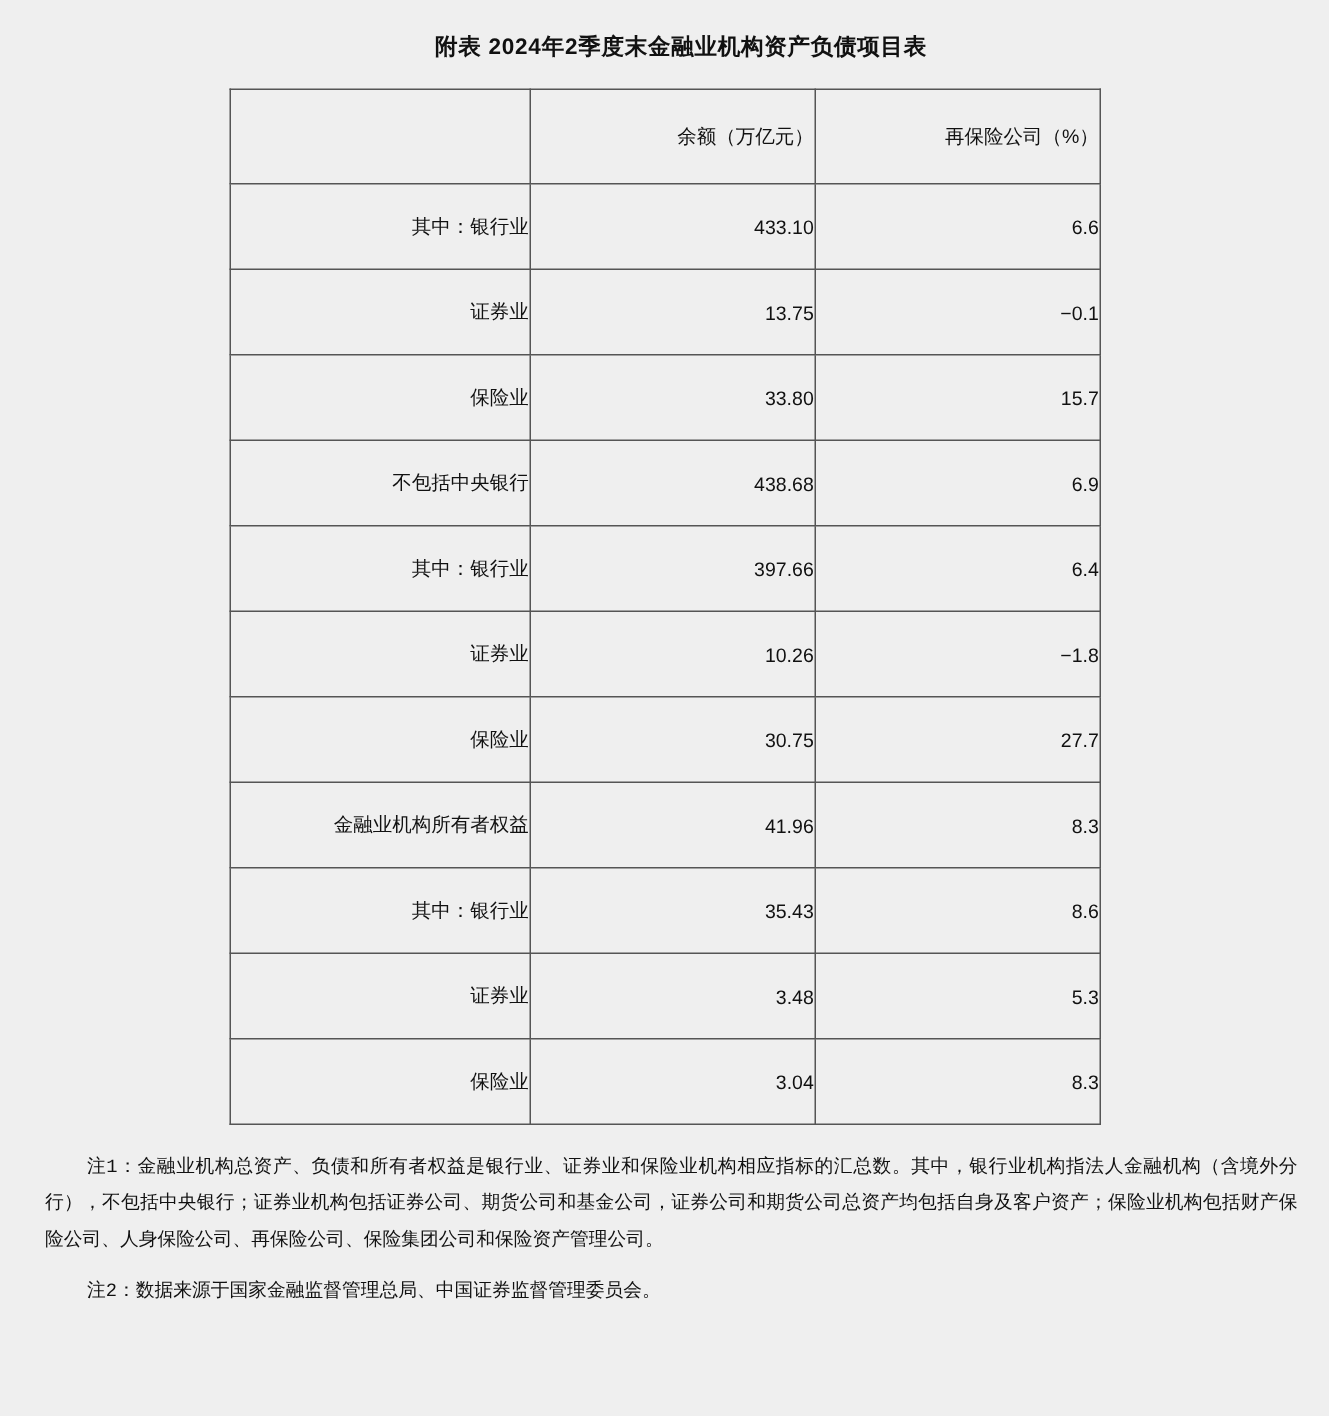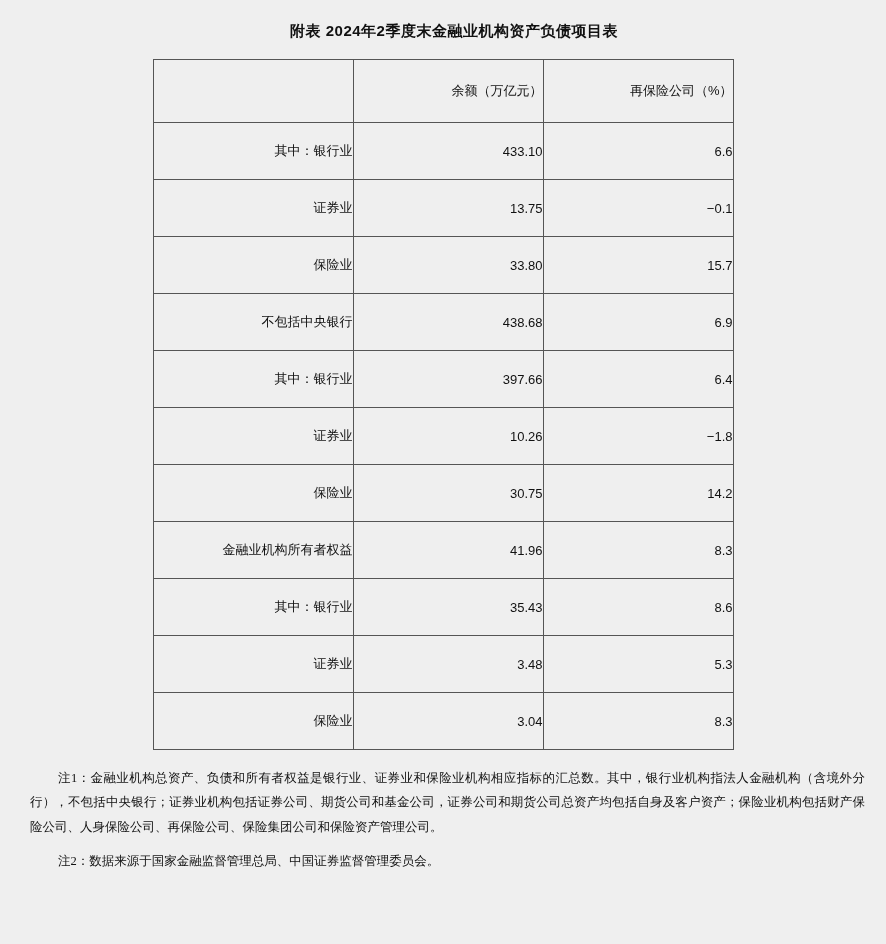--- a/index.html
+++ b/index.html
@@ -52,21 +52,21 @@
   }
   col.c1 { width: 200px; }
   col.c2 { width: 190px; }
   col.c3 { width: 190px; }
   .empty-head {
     border-top: 1px solid #555;
   }
   .notes {
     margin: 16px 21px 0 30px;
     font-size: 12.5px;
-    font-family: Liberation Serif, serif;
+    font-family: Liberation Mono, monospace;
     line-height: 1.95;
     text-align: justify;
   }
   .note-block {
     margin-bottom: 10px;
   }
   .note-indent {
     text-indent: 28px;
   }
 </style>
@@ -117,21 +117,21 @@
         <td>6.4</td>
       </tr>
       <tr>
         <td>证券业</td>
         <td>10.26</td>
         <td>−1.8</td>
       </tr>
       <tr>
         <td>保险业</td>
         <td>30.75</td>
-        <td>14.2</td>
+        <td>27.7</td>
       </tr>
       <tr>
         <td>金融业机构所有者权益</td>
         <td>41.96</td>
         <td>8.3</td>
       </tr>
       <tr>
         <td>其中：银行业</td>
         <td>35.43</td>
         <td>8.6</td>

